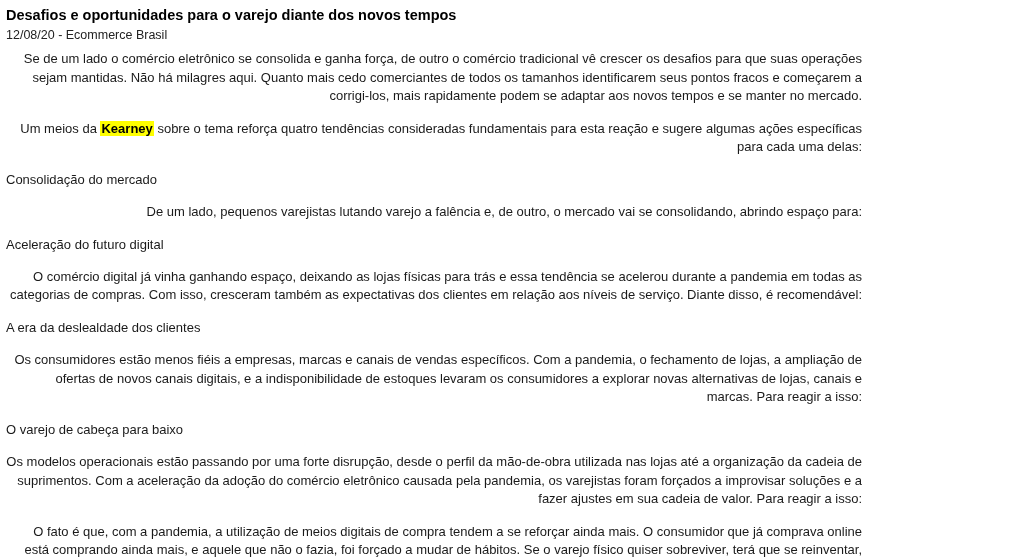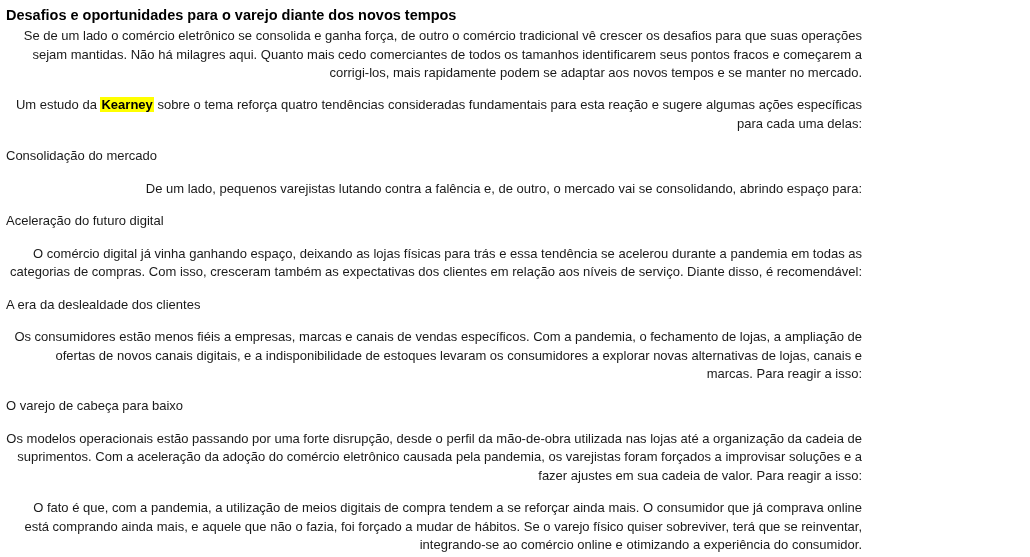--- a/index.html
+++ b/index.html
@@ -53,27 +53,28 @@
     line-height: 1.42;
     margin: 0 0 14px 0;
     color: #1a1a1a;
   }
 </style>
 </head>
 <body>
 
 <div class="article">
   <h1 class="article-title">Desafios e oportunidades para o varejo diante dos novos tempos</h1>
+  <div class="article-meta">12/08/20 - Ecommerce Brasil</div>
 
   <p class="body-text">Se de um lado o comércio eletrônico se consolida e ganha força, de outro o comércio tradicional vê crescer os desafios para que suas operações sejam mantidas. Não há milagres aqui. Quanto mais cedo comerciantes de todos os tamanhos identificarem seus pontos fracos e começarem a corrigi-los, mais rapidamente podem se adaptar aos novos tempos e se manter no mercado.</p>
 
-  <p class="body-text"><span>Um estudo da </span><span class="highlight">Kearney</span><span> sobre o tema reforça quatro tendências consideradas fundamentais para esta reação e sugere algumas ações específicas para cada uma delas:</span></p>
+  <p class="body-text"><span>Um meios da </span><span class="highlight">Kearney</span><span> sobre o tema reforça quatro tendências consideradas fundamentais para esta reação e sugere algumas ações específicas para cada uma delas:</span></p>
 
   <p class="subhead">Consolidação do mercado</p>
-  <p class="body-text">De um lado, pequenos varejistas lutando contra a falência e, de outro, o mercado vai se consolidando, abrindo espaço para:</p>
+  <p class="body-text">De um lado, pequenos varejistas lutando varejo a falência e, de outro, o mercado vai se consolidando, abrindo espaço para:</p>
 
   <p class="subhead">Aceleração do futuro digital</p>
   <p class="body-text">O comércio digital já vinha ganhando espaço, deixando as lojas físicas para trás e essa tendência se acelerou durante a pandemia em todas as categorias de compras. Com isso, cresceram também as expectativas dos clientes em relação aos níveis de serviço. Diante disso, é recomendável:</p>
 
   <p class="subhead">A era da deslealdade dos clientes</p>
   <p class="body-text">Os consumidores estão menos fiéis a empresas, marcas e canais de vendas específicos. Com a pandemia, o fechamento de lojas, a ampliação de ofertas de novos canais digitais, e a indisponibilidade de estoques levaram os consumidores a explorar novas alternativas de lojas, canais e marcas. Para reagir a isso:</p>
 
   <p class="subhead">O varejo de cabeça para baixo</p>
   <p class="body-text">Os modelos operacionais estão passando por uma forte disrupção, desde o perfil da mão-de-obra utilizada nas lojas até a organização da cadeia de suprimentos. Com a aceleração da adoção do comércio eletrônico causada pela pandemia, os varejistas foram forçados a improvisar soluções e a fazer ajustes em sua cadeia de valor. Para reagir a isso:</p>
 

